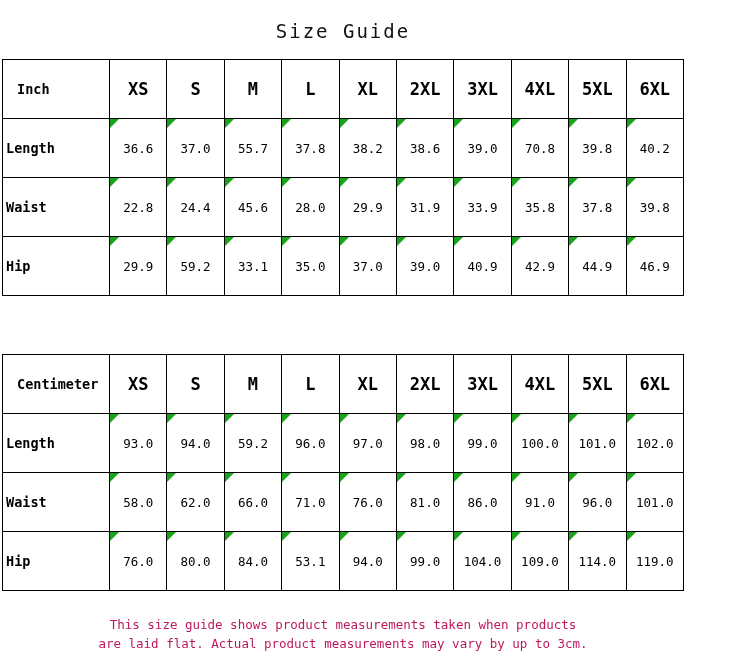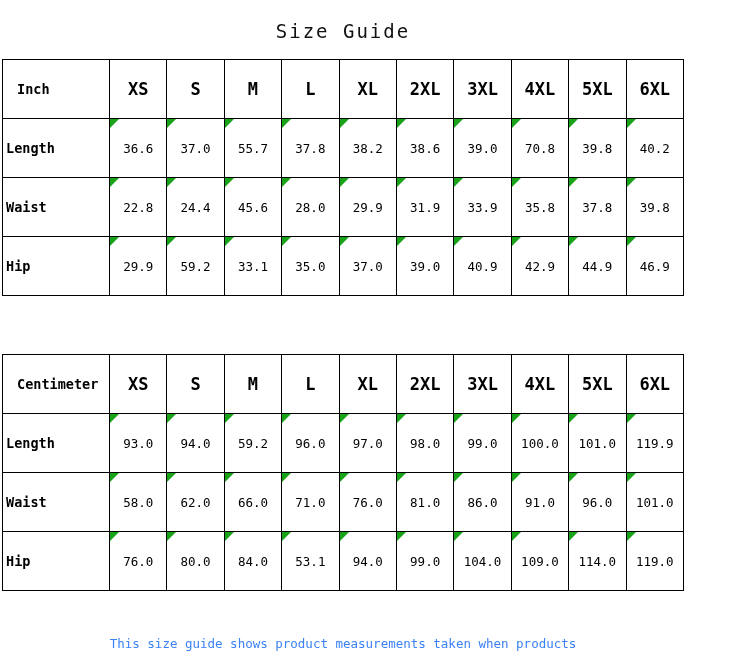--- a/index.html
+++ b/index.html
@@ -82,21 +82,21 @@
   }
   .footnote {
     position: absolute;
     left: 0;
     right: 0;
     bottom: 8px;
     text-align: center;
     font-size: 12.5px;
     line-height: 19px;
     font-family: "DejaVu Sans Mono", monospace;
-    color: #3b82f6;
+    color: #be185d;
   }
   .footnote div {
     white-space: nowrap;
   }
 </style>
 </head>
 <body>
 
 <div class="page">
 
@@ -180,21 +180,21 @@
         <td class="row-label">Length</td>
         <td class="mark">93.0</td>
         <td class="mark">94.0</td>
         <td class="mark">59.2</td>
         <td class="mark">96.0</td>
         <td class="mark">97.0</td>
         <td class="mark">98.0</td>
         <td class="mark">99.0</td>
         <td class="mark">100.0</td>
         <td class="mark">101.0</td>
-        <td class="mark">119.9</td>
+        <td class="mark">102.0</td>
       </tr>
       <tr>
         <td class="row-label">Waist</td>
         <td class="mark">58.0</td>
         <td class="mark">62.0</td>
         <td class="mark">66.0</td>
         <td class="mark">71.0</td>
         <td class="mark">76.0</td>
         <td class="mark">81.0</td>
         <td class="mark">86.0</td>
@@ -213,15 +213,16 @@
         <td class="mark">104.0</td>
         <td class="mark">109.0</td>
         <td class="mark">114.0</td>
         <td class="mark">119.0</td>
       </tr>
     </tbody>
   </table>
 
   <div class="footnote">
     <div>This size guide shows product measurements taken when products</div>
+    <div>are laid flat. Actual product measurements may vary by up to 3cm.</div>
   </div>
 
 </div>
 
 </body></html>

